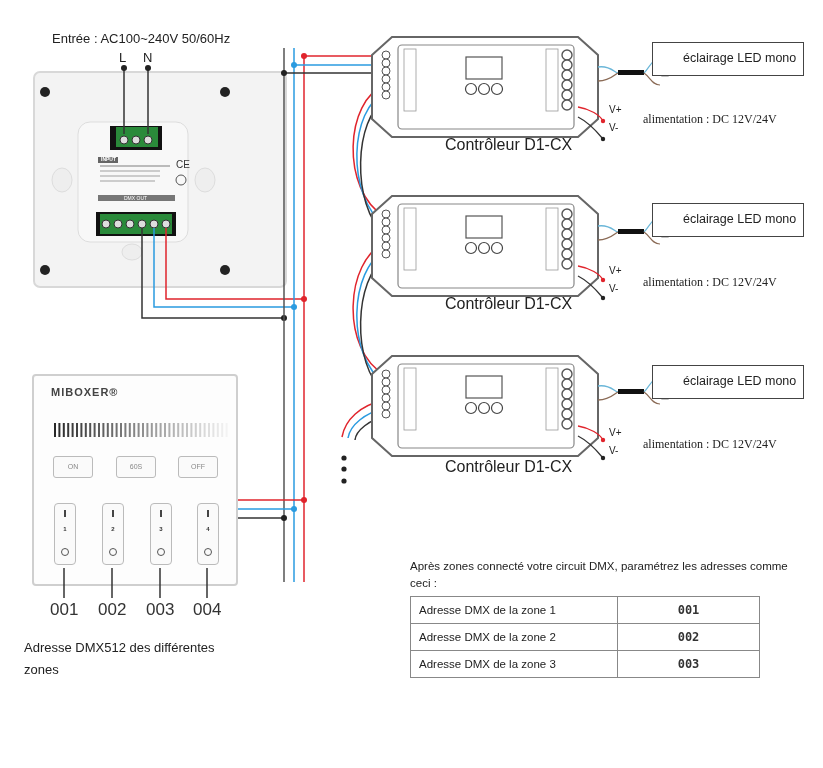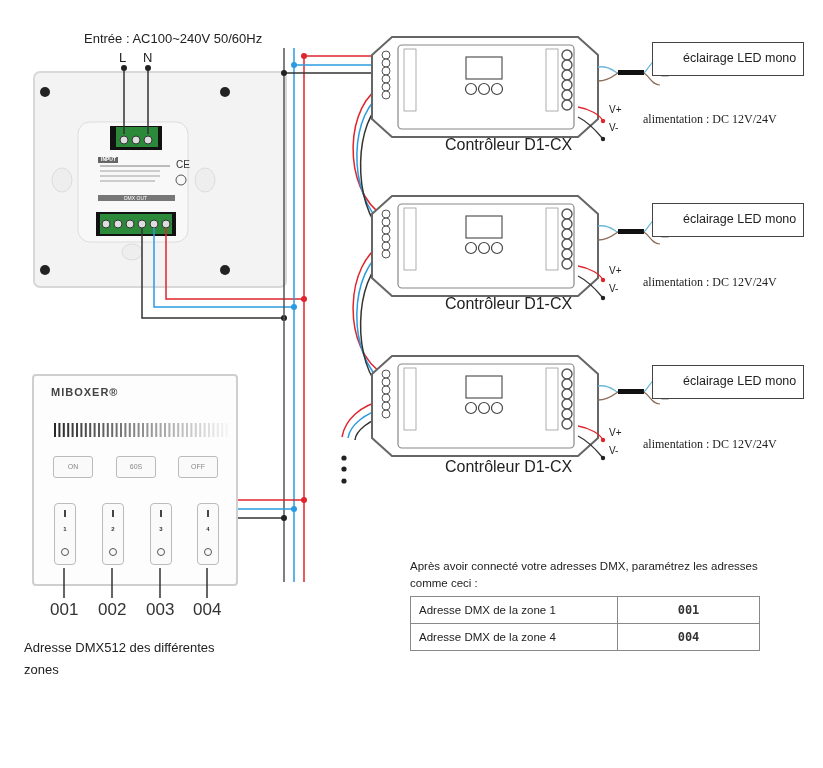--- a/index.html
+++ b/index.html
@@ -1,19 +1,19 @@
 <!DOCTYPE html>
 <html><head>
 <meta charset="utf-8">
 <style>
   html,body{margin:0;padding:0;background:#fff;}
   body{width:823px;height:768px;position:relative;overflow:hidden;font-family:"Liberation Sans",sans-serif;color:#222;}
   svg{position:absolute;left:0;top:0;}
   .txt{position:absolute;white-space:nowrap;font-size:12px;color:#222;}
-  .title{font-size:13px;left:52px;top:31px;margin-left:32px;}
+  .title{font-size:13px;left:52px;top:31px;}
   .ctrl-label{font-size:16px;}
   .led-box{position:absolute;border:1.5px solid #444;background:#fff;width:150px;height:32px;}
   .led-box span{position:absolute;left:30px;top:8px;font-size:12.5px;}
   .psu{font-size:12px;font-family:Liberation Serif, serif;}
   .addr{font-size:17px;color:#333;}
   .caption{font-size:13px;text-align:left;width:220px;left:24px;top:637px;line-height:22px;white-space:normal;}
   .intro{left:410px;top:558px;width:380px;font-size:11.5px;line-height:17px;white-space:normal;}
   table.dmx{position:absolute;left:410px;top:596px;width:350px;border-collapse:collapse;font-size:11.5px;}
   table.dmx td{border:1.5px solid #888;height:26px;padding:0 8px;}
   table.dmx td.k{width:190px;}
@@ -340,25 +340,29 @@
     <div class="num">4</div>
     <div class="ring"></div>
   </div>
 
 <div class="txt addr" style="left:50px;top:600px;">001</div>
 <div class="txt addr" style="left:98px;top:600px;">002</div>
 <div class="txt addr" style="left:146px;top:600px;">003</div>
 <div class="txt addr" style="left:193px;top:600px;">004</div>
 <div class="txt caption">Adresse DMX512 des différentes zones</div>
 
-<div class="txt intro">Après avoir connecté votre adresses DMX, paramétrez les adresses comme ceci :</div>
+<div class="txt intro">Après zones connecté votre circuit DMX, paramétrez les adresses comme ceci :</div>
 <table class="dmx">
   <tbody>
       <tr>
         <td class="k">Adresse DMX de la zone 1</td>
         <td class="v">001</td>
       </tr>
   <tr>
-        <td class="k">Adresse DMX de la zone 4</td>
-        <td class="v">004</td>
+        <td class="k">Adresse DMX de la zone 2</td>
+        <td class="v">002</td>
+      </tr>
+  <tr>
+        <td class="k">Adresse DMX de la zone 3</td>
+        <td class="v">003</td>
       </tr>
 </tbody>
   </table>
 
 </body></html>

